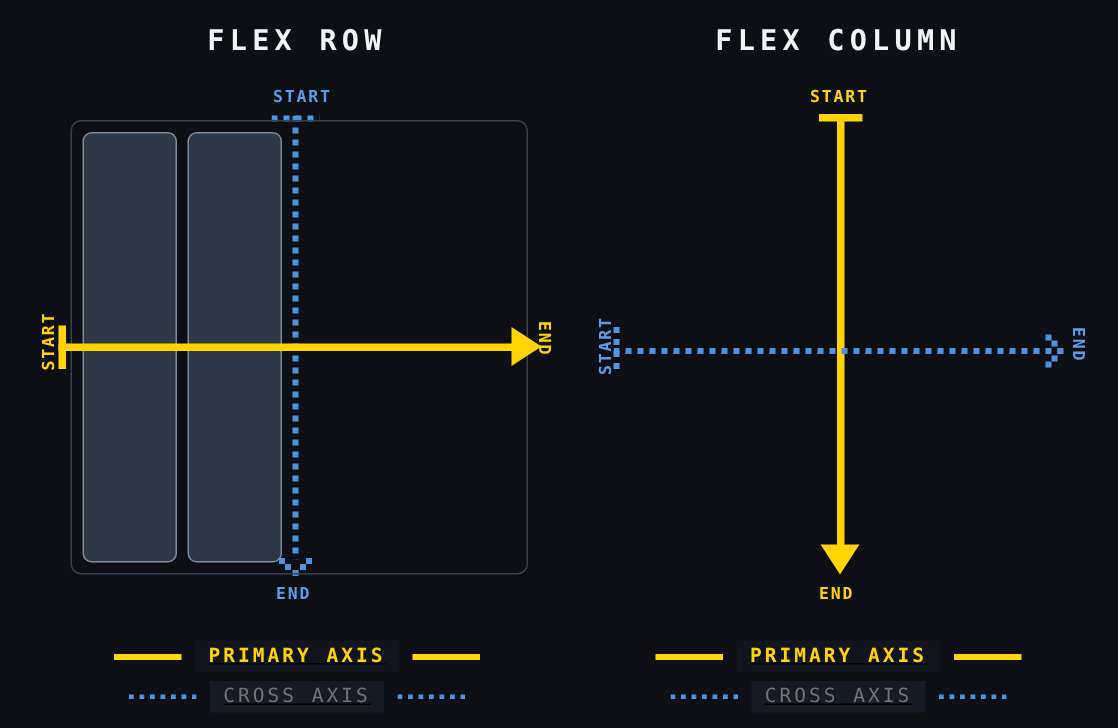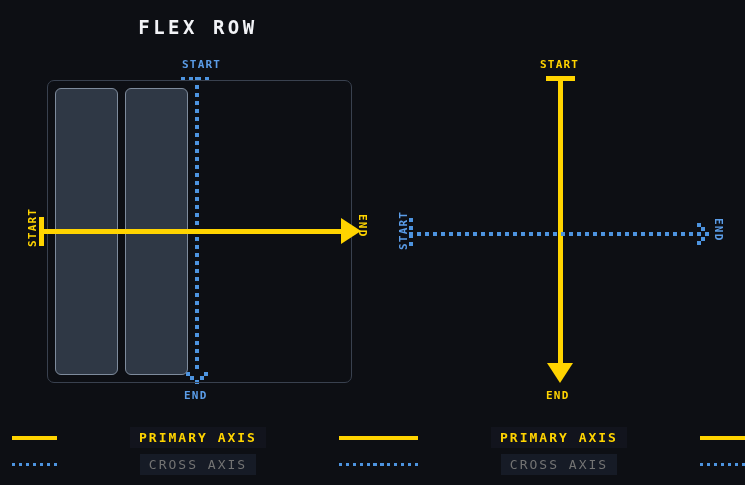--- a/index.html
+++ b/index.html
@@ -161,21 +161,22 @@
   .rot-up   { transform: rotate(-90deg); transform-origin: 0 0; }
   .rot-down { transform: rotate(90deg);  transform-origin: 0 0; }
 
   
   .legend {
     position: absolute;
     left: 0;
     width: 372px;
     display: flex;
     align-items: center;
-    justify-content: space-between;
+    justify-content: center;
+    text-decoration: underline;
   }
   #legend-row-primary { top: 427px; }
   #legend-row-cross   { top: 454px; }
   #legend-col-primary { top: 427px; }
   #legend-col-cross   { top: 454px; }
 
   .leg-dash-y {
     width: 45px;
     height: 4px;
     background: #ffd400;
@@ -241,20 +242,21 @@
     </div>
     <div class="legend" id="legend-row-cross">
       <span class="leg-dash-b"></span>
       <span class="leg-text leg-text-b">CROSS AXIS</span>
       <span class="leg-dash-b"></span>
     </div>
   </div>
 
   <div class="panel" id="panel-column">
 
+    <div class="panel-title">FLEX COLUMN</div>
 
     <div class="lbl lbl-y" style="left:167px; top:58px;">START</div>
 
     <div class="axis-cap-h" style="left:173px; top:76px;"></div>
     <div class="axis-line-v" style="left:185px; top:76px; height:291px;"></div>
     <div class="arrow-down" style="left:174px; top:363px;"></div>
     <div class="lbl lbl-y" style="left:173px; top:389px;">END</div>
 
     <div class="cross-cap-v" style="left:36px; top:218px;"></div>
     <div class="cross-line-h" style="left:36px; top:232px; width:297px;"></div>

